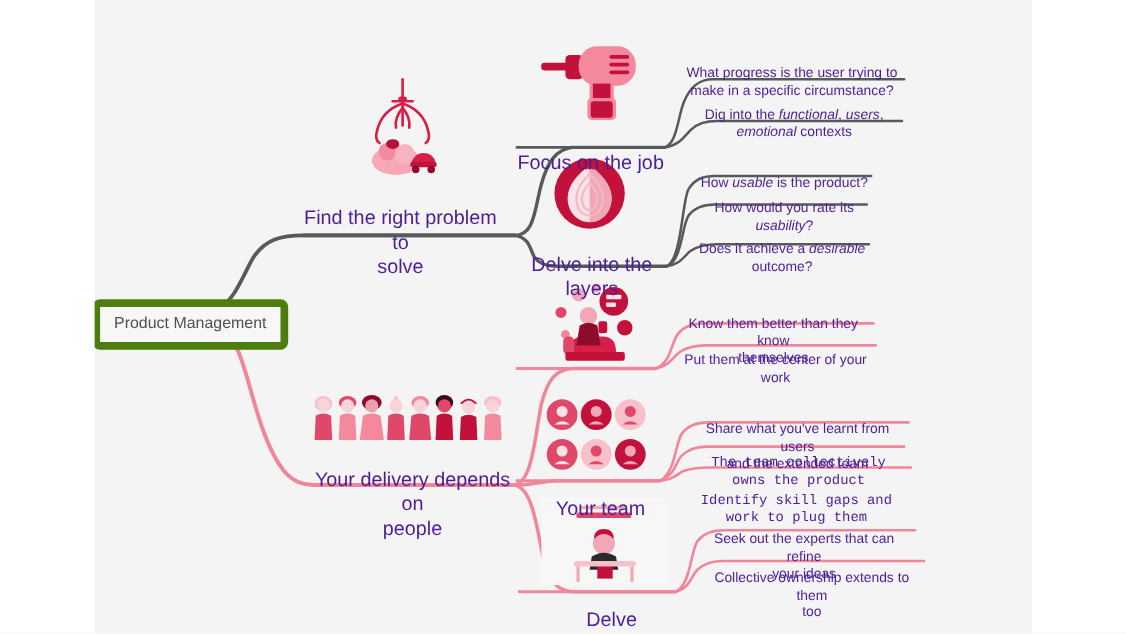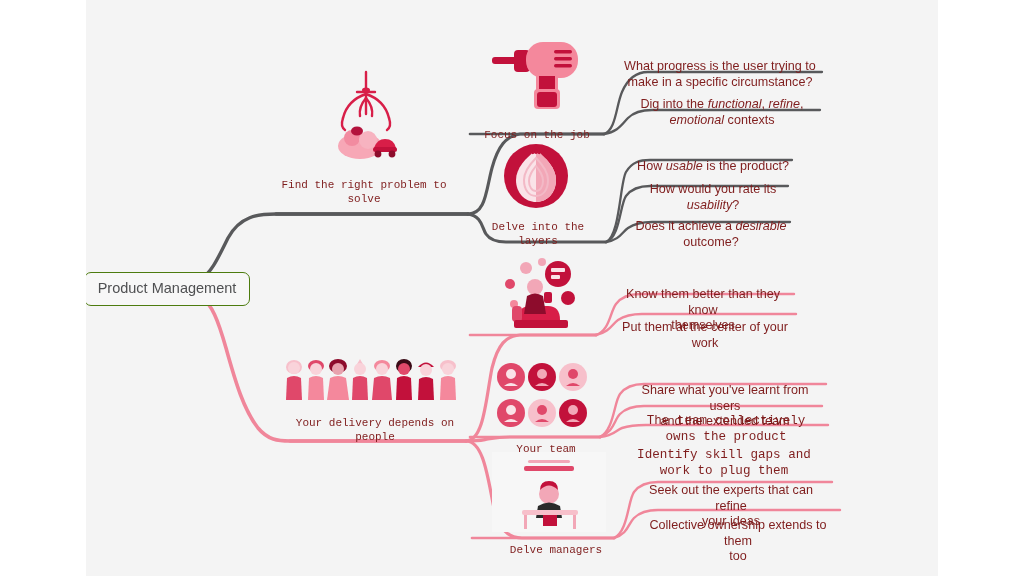--- a/index.html
+++ b/index.html
@@ -17,35 +17,35 @@
   }
   
   .gutter{position:absolute;top:0;height:576px;width:86px;background:#ffffff;z-index:40;}
   .gutter.left{left:0;}
   .gutter.right{right:0;}
 
   svg.wires{position:absolute;left:0;top:0;width:1024px;height:576px;z-index:5;}
 
   .node{
     position:absolute;z-index:20;
-    color:#7f1d1d;
+    color:#4c1d95;
     line-height:1.22;
     text-align:center;
     white-space:pre-line;
   }
   .root{
     left:84px;top:272px;
     width:164px;height:32px;
-    border:1px solid #4d7c0f;
+    border:7px solid #4d7c0f;
     border-radius:7px;
     background:#f7f7f7;
     display:flex;align-items:center;justify-content:center;
     font-size:14.5px;color:#4f5052;
   }
-  .lbl{font-size:11px;font-family:Liberation Mono, monospace;}
+  .lbl{font-size:18px;}
   .leaf{font-size:12.6px;}
   .leaf i, .lbl i{}
 
   .ill{position:absolute;z-index:15;}
   .ill svg{display:block;}
 </style>
 </head>
 <body>
 
 <div id="canvas">
@@ -155,21 +155,21 @@
       <rect x="50" y="57" width="26" height="20" rx="4" fill="#f4889c"></rect>
       <rect x="53" y="60" width="20" height="15" rx="3" fill="#c2113b"></rect>
     </svg>
   </div>
 
   <div class="node leaf" style="left:614px;top:44px;width:212px;">
     <span>What progress is the user trying to
 make in a specific circumstance?</span>
   </div>
   <div class="node leaf" style="left:620px;top:82px;width:204px;">
-    <span>Dig into the <i>functional</i>, <i>refine</i>,
+    <span>Dig into the <i>functional</i>, <i>users</i>,
 <i>emotional</i> contexts</span>
   </div>
 
   <div class="node lbl" style="left:472px;top:208px;width:132px;">
     <span>Delve into the
 layers</span>
   </div>
 
   <div class="ill" style="left:500px;top:142px;">
     <svg width="72" height="68" viewBox="0 0 72 68">

